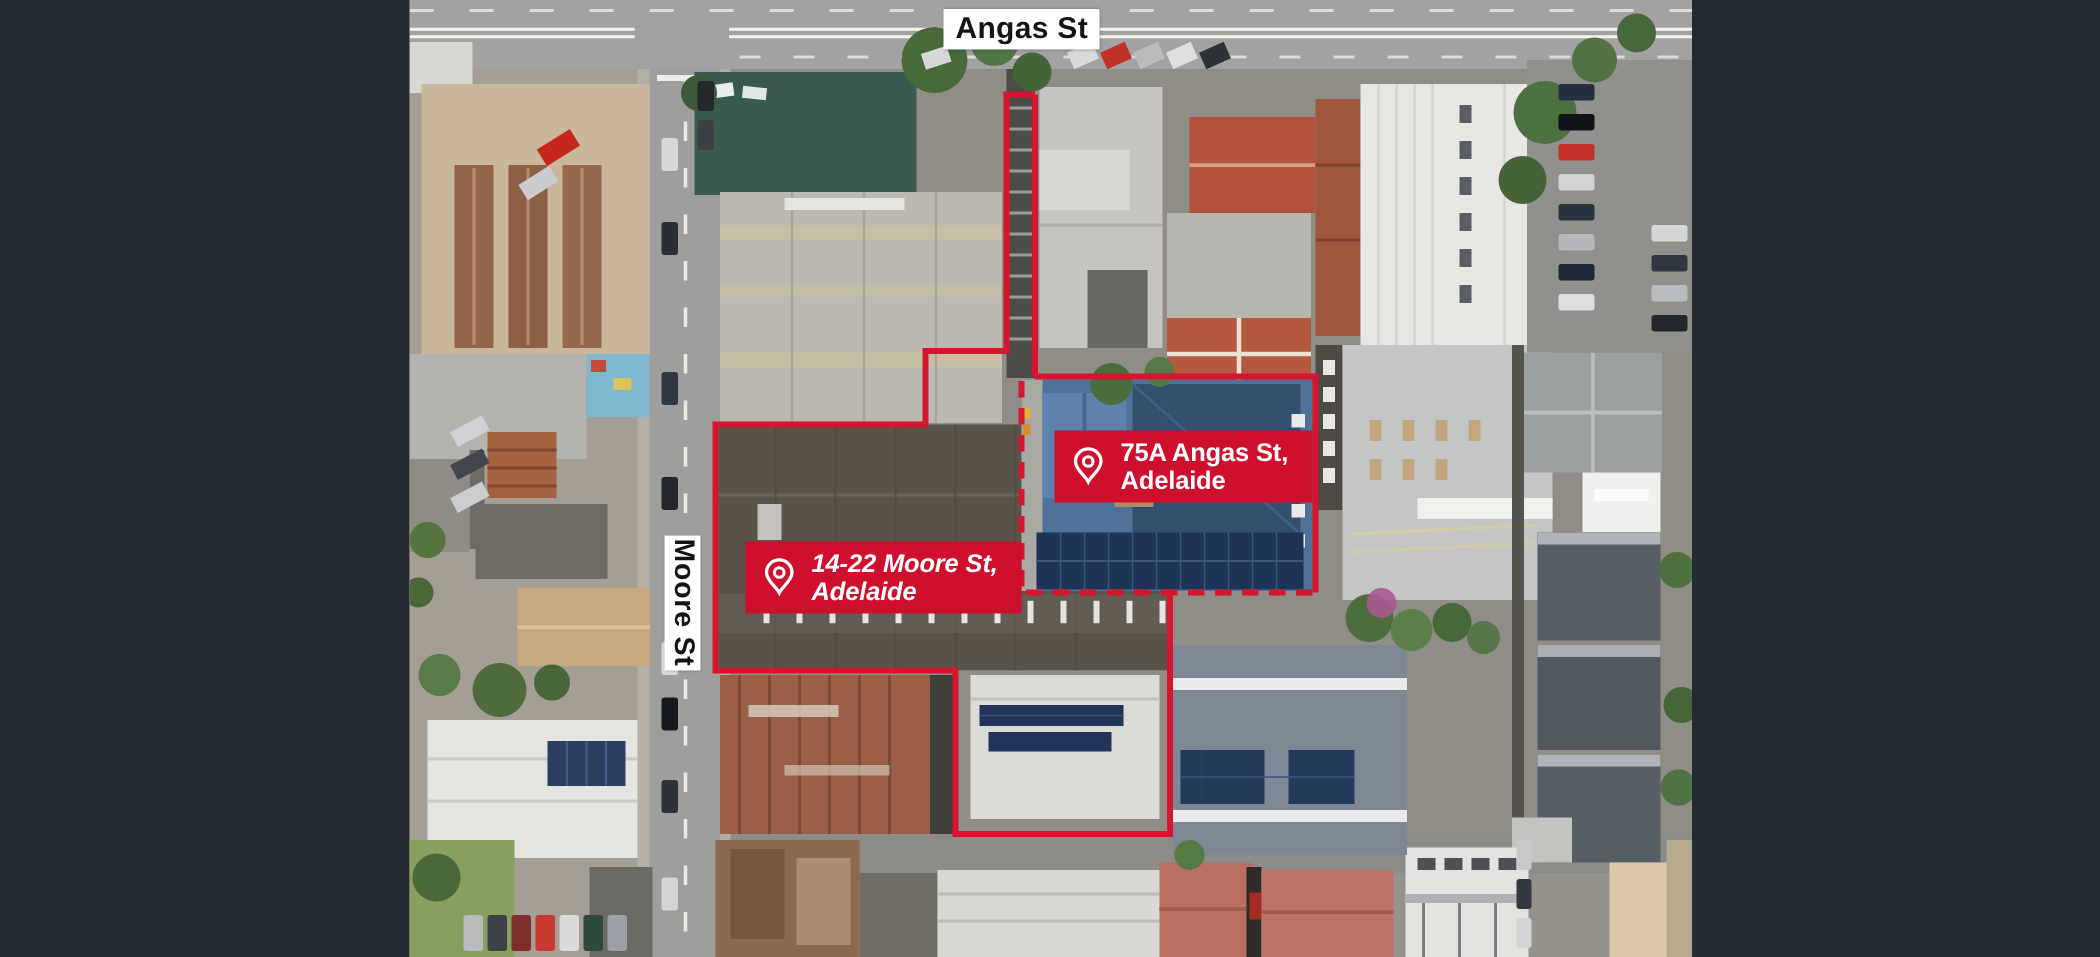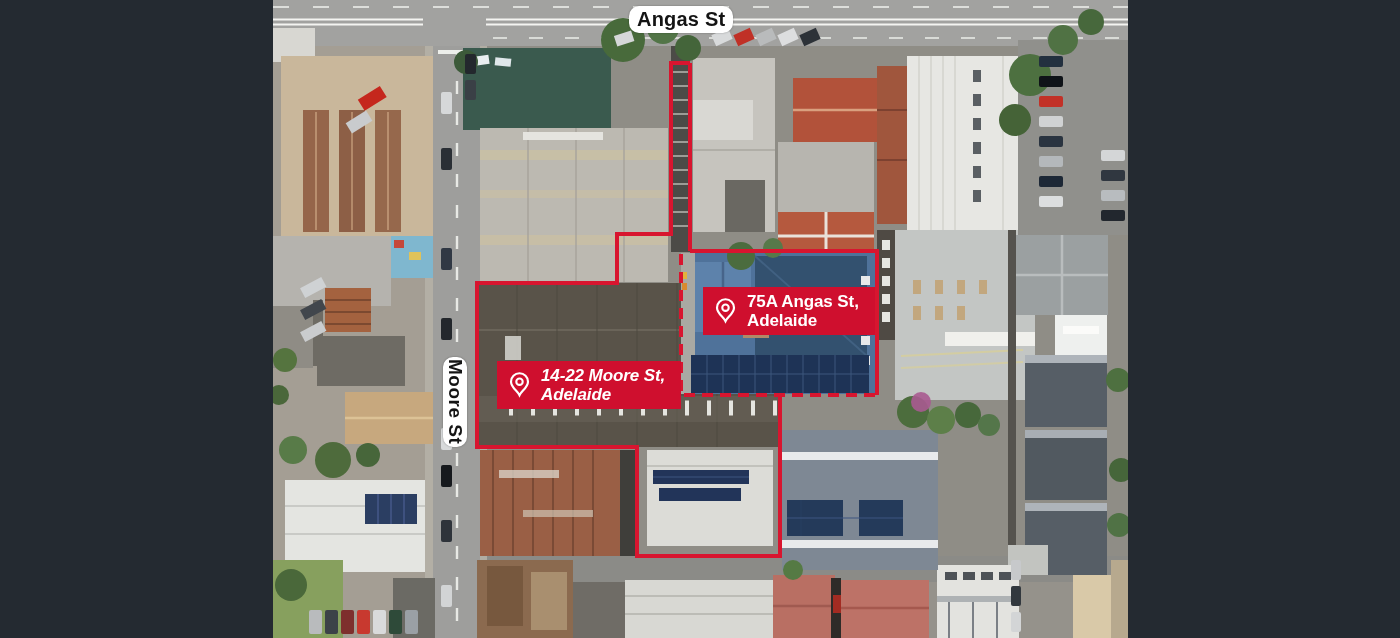--- a/index.html
+++ b/index.html
@@ -9,21 +9,20 @@
     font-family:"Liberation Sans","DejaVu Sans",sans-serif;
   }
   .photo{position:absolute;left:273px;top:0;width:855px;height:638px;overflow:hidden;background:#97948d;}
   .scene{position:absolute;left:0;top:0;}
 
   
   .street-label{
     position:absolute;background:var(--label-bg,#fff);color:var(--label-text,#141414);
     font-weight:bold;display:flex;align-items:center;justify-content:center;
     box-shadow:0 0 2px rgba(0,0,0,.35);
-    border-radius:10px;
   }
   .street-label.h{left:356px;top:6px;height:27px;padding:0 8px;font-size:20px;letter-spacing:.2px;}
   .street-label.v{
     left:170px;top:357px;width:24px;height:90px;font-size:19px;letter-spacing:.5px;
     writing-mode:vertical-rl;text-orientation:mixed;
   }
 
   
   .badge{
     position:absolute;background:var(--badge-red,#cf0f2e);color:var(--badge-text,#fff);

